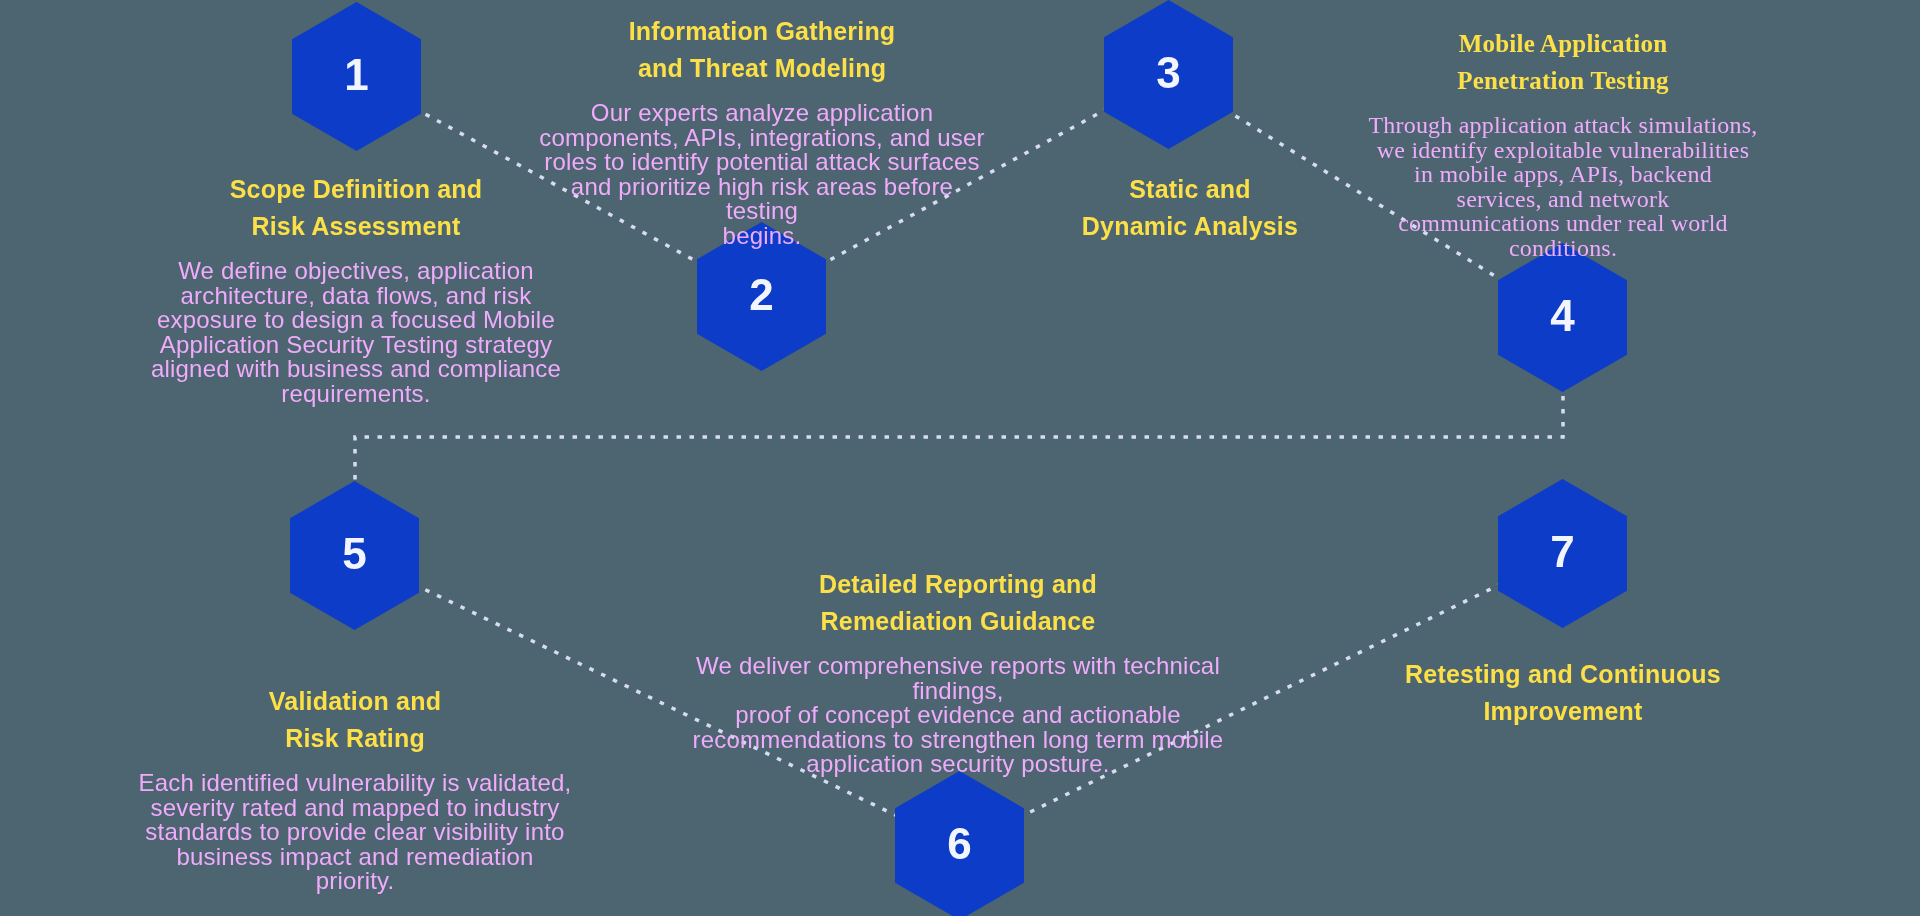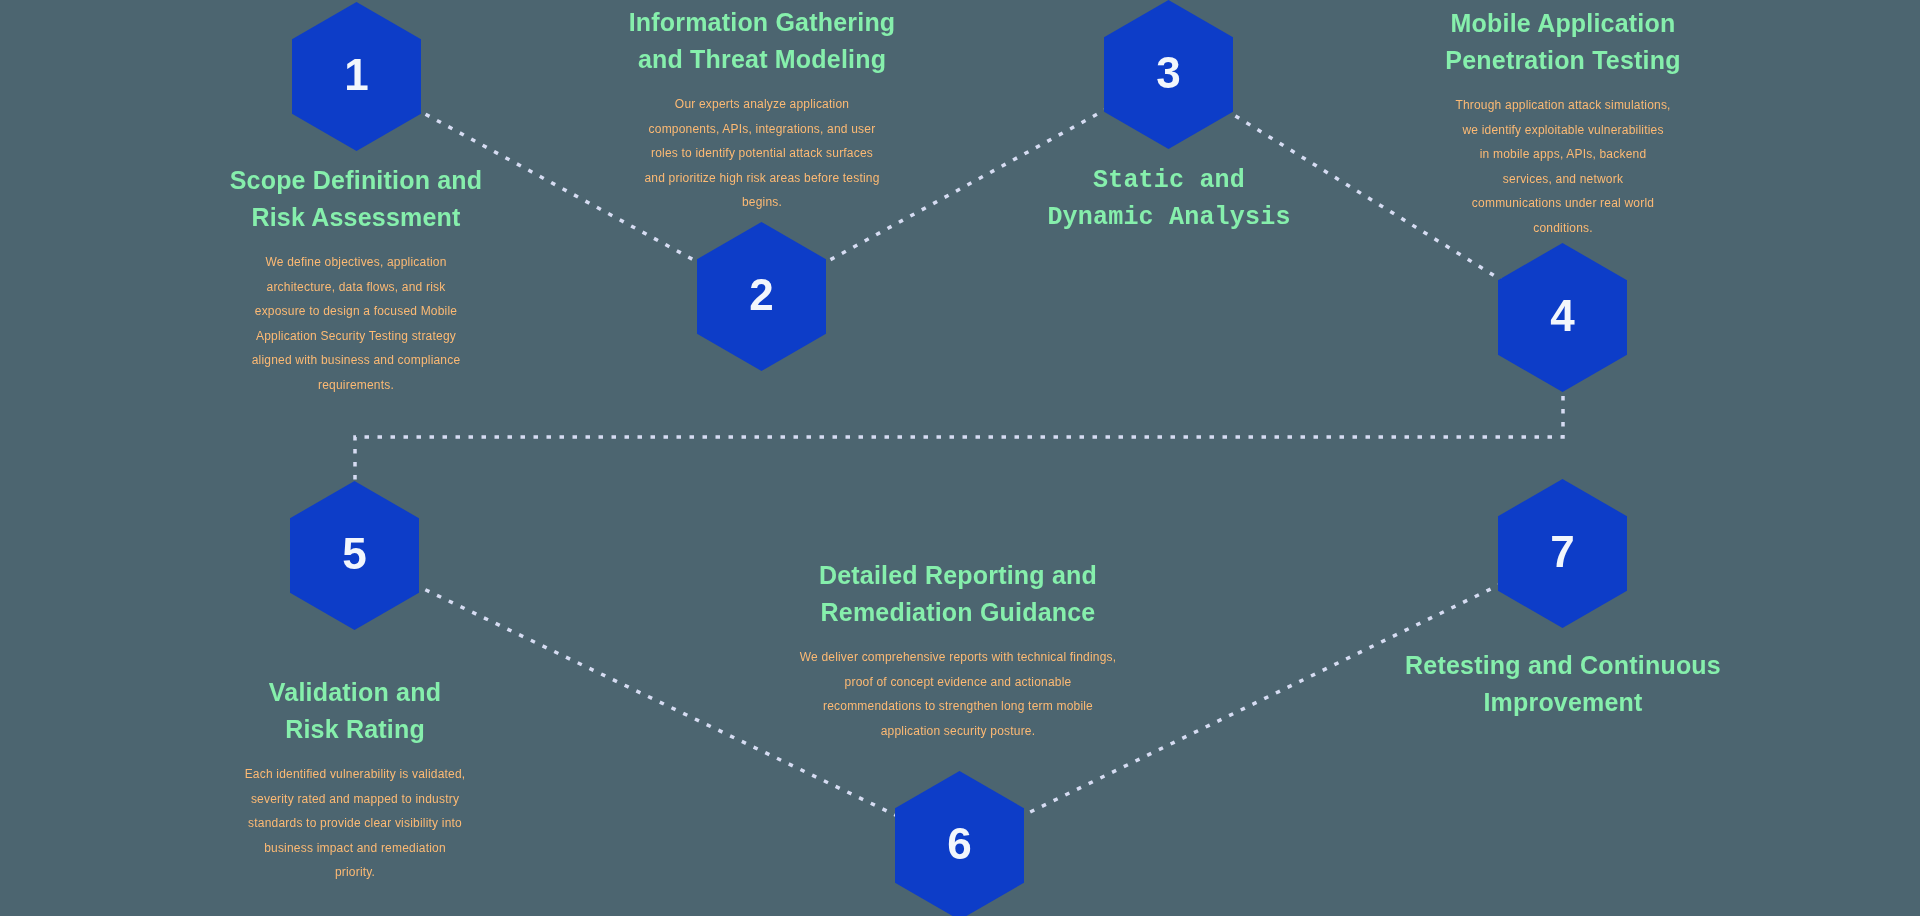--- a/index.html
+++ b/index.html
@@ -38,50 +38,50 @@
     font-weight: 700;
     line-height: 1;
     transform: translateY(-2px);
   }
   .step-text {
     position: absolute;
     text-align: center;
     z-index: 3;
   }
   .step-title {
-    margin: 4px;
-    color: #86efac;
+    margin: 13px;
+    color: #fde047;
     font-size: 25px;
     font-weight: 700;
     line-height: 37px;
     letter-spacing: 0.2px;
     white-space: pre-line;
   }
   .step-desc {
     margin: 14px 0 0 0;
-    color: #fdba74;
-    font-size: 12px;
+    color: #f0abfc;
+    font-size: 24px;
     font-weight: 400;
     line-height: 24.5px;
     letter-spacing: 0.2px;
     white-space: pre-line;
   }
   
   .hex-1 { left: 292px; top: 2px; }
   .hex-2 { left: 697px; top: 222px; }
   .hex-3 { left: 1104px; top: 0px; }
   .hex-4 { left: 1498px; top: 243px; }
   .hex-5 { left: 290px; top: 481px; }
   .hex-6 { left: 895px; top: 771px; }
   .hex-7 { left: 1498px; top: 479px; }
   
   .text-1 { left: 136px;  top: 158px; width: 440px; }
   .text-2 { left: 532px;  top: 0px;   width: 460px; }
-  .text-3 { left: 949px;  top: 158px; width: 440px; font-family: Liberation Mono, monospace; }
-  .text-4 { left: 1343px; top: 1px;   width: 440px; }
+  .text-3 { left: 970px;  top: 158px; width: 440px; }
+  .text-4 { left: 1343px; top: 12px;   width: 440px; font-family: Liberation Serif, serif; }
   .text-5 { left: 125px;  top: 670px; width: 460px; }
   .text-6 { left: 668px;  top: 553px; width: 580px; }
   .text-7 { left: 1333px; top: 643px; width: 460px; text-align: center; }
 </style>
 </head>
 <body>
 
 <div class="canvas">
 
   <svg class="connectors" width="1920" height="916" viewBox="0 0 1920 916">

